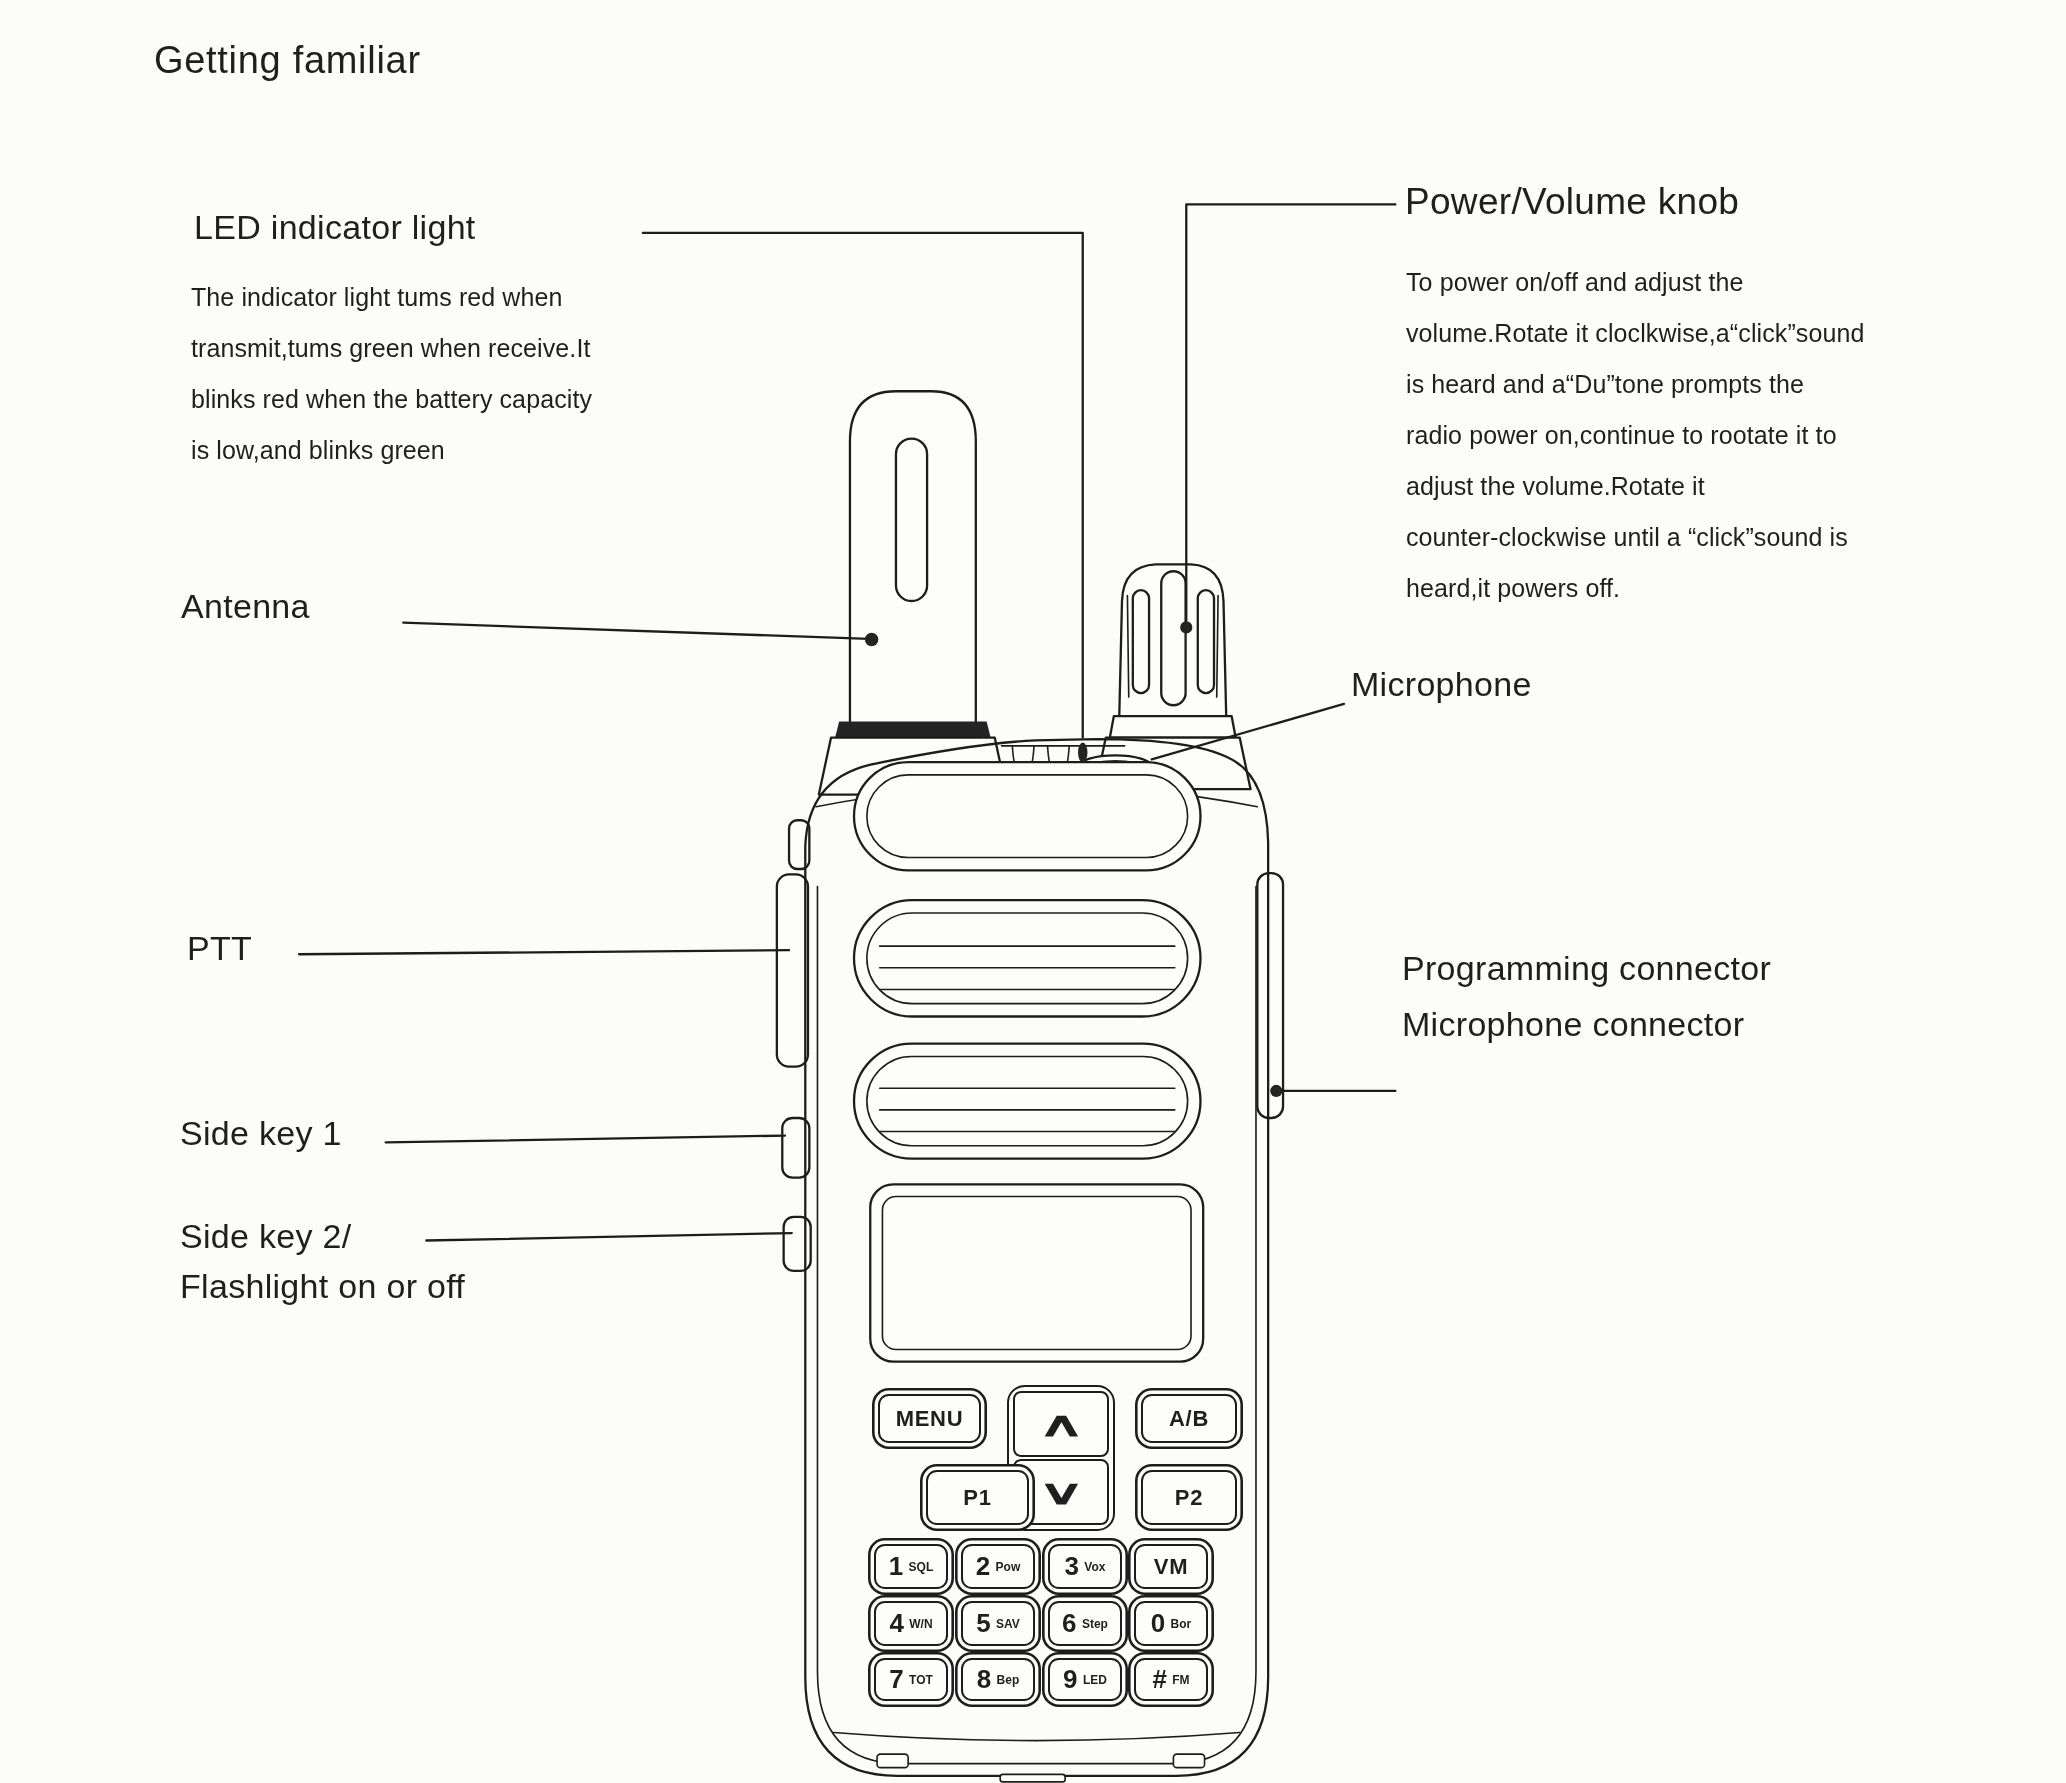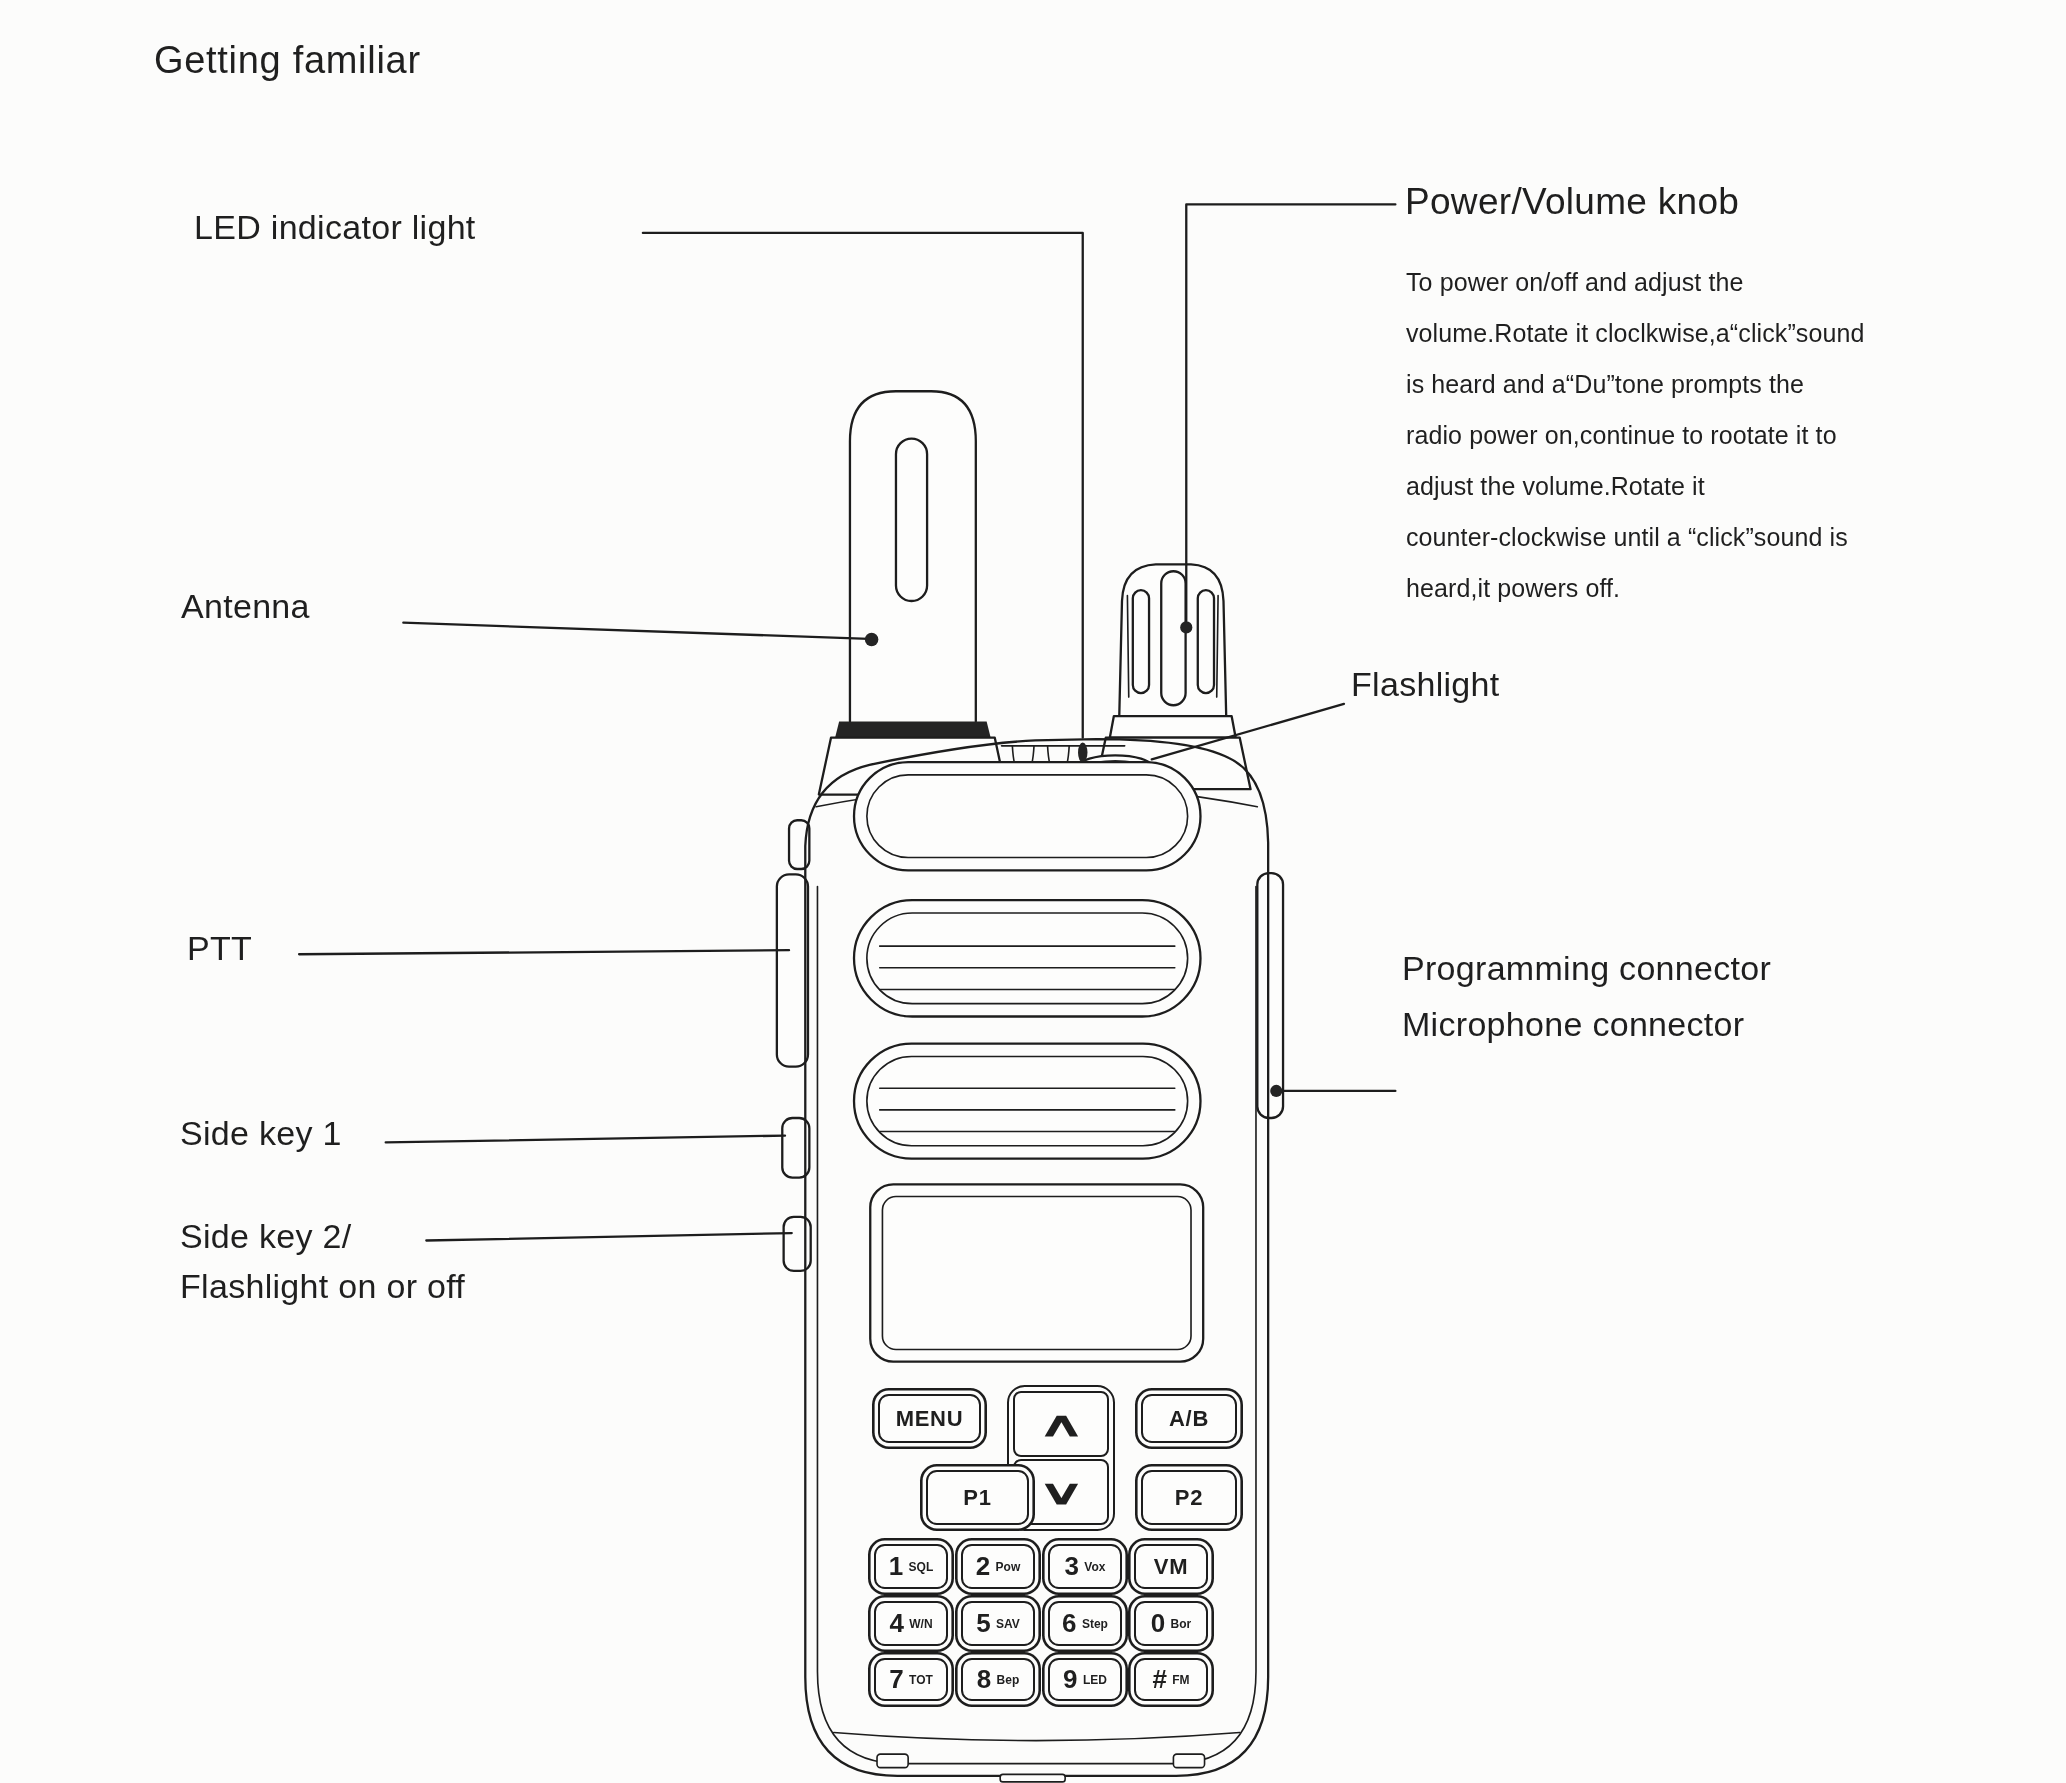--- a/index.html
+++ b/index.html
@@ -135,40 +135,44 @@
       <path class="ln" d="M570,1688 L1160,1678"></path>
       <path class="ln" d="M630,1833 L1170,1822"></path>
       <path class="ln" d="M1884,1612 H2062"></path>
       <circle class="dark" cx="1886" cy="1612" r="9"></circle>
     </g>
   </svg>
 
   <div class="lbl title" style="left:154px;top:39px;">Getting familiar</div>
 
   <div class="lbl head" style="left:194px;top:208px;">LED indicator light</div>
+  <div class="lbl para" style="left:191px;top:272px;width:555px;">The indicator light tums red when
+transmit,tums green when receive.It
+blinks red when the battery capacity
+is low,and blinks green</div>
 
   <div class="lbl head" style="left:181px;top:587px;">Antenna</div>
 
   <div class="lbl head" style="left:187px;top:929px;">PTT</div>
 
   <div class="lbl head" style="left:180px;top:1114px;">Side key 1</div>
 
   <div class="lbl head" style="left:180px;top:1211px;line-height:50px;">Side key 2/
 Flashlight on or off</div>
 
   <div class="lbl head" style="left:1405px;top:181px;font-size:37px;">Power/Volume knob</div>
   <div class="lbl para" style="left:1406px;top:257px;width:636px;">To power on/off and adjust the
 volume.Rotate it cloclkwise,a“click”sound
 is heard and a“Du”tone prompts the
 radio power on,continue to rootate it to
 adjust the volume.Rotate it
 counter-clockwise until a “click”sound is
 heard,it powers off.</div>
 
-  <div class="lbl head" style="left:1351px;top:665px;">Flashlight</div>
+  <div class="lbl head" style="left:1351px;top:665px;">Microphone</div>
 
   <div class="lbl head" style="left:1402px;top:940px;line-height:56px;">Programming connector
 Microphone connector</div>
 
   <div class="key" style="left:878px;top:1394px;width:99px;height:45px;">
     <span class="cap">MENU</span>
   </div>
   <div class="key" style="left:1141px;top:1394px;width:92px;height:45px;">
     <span class="cap">A/B</span>
   </div>

